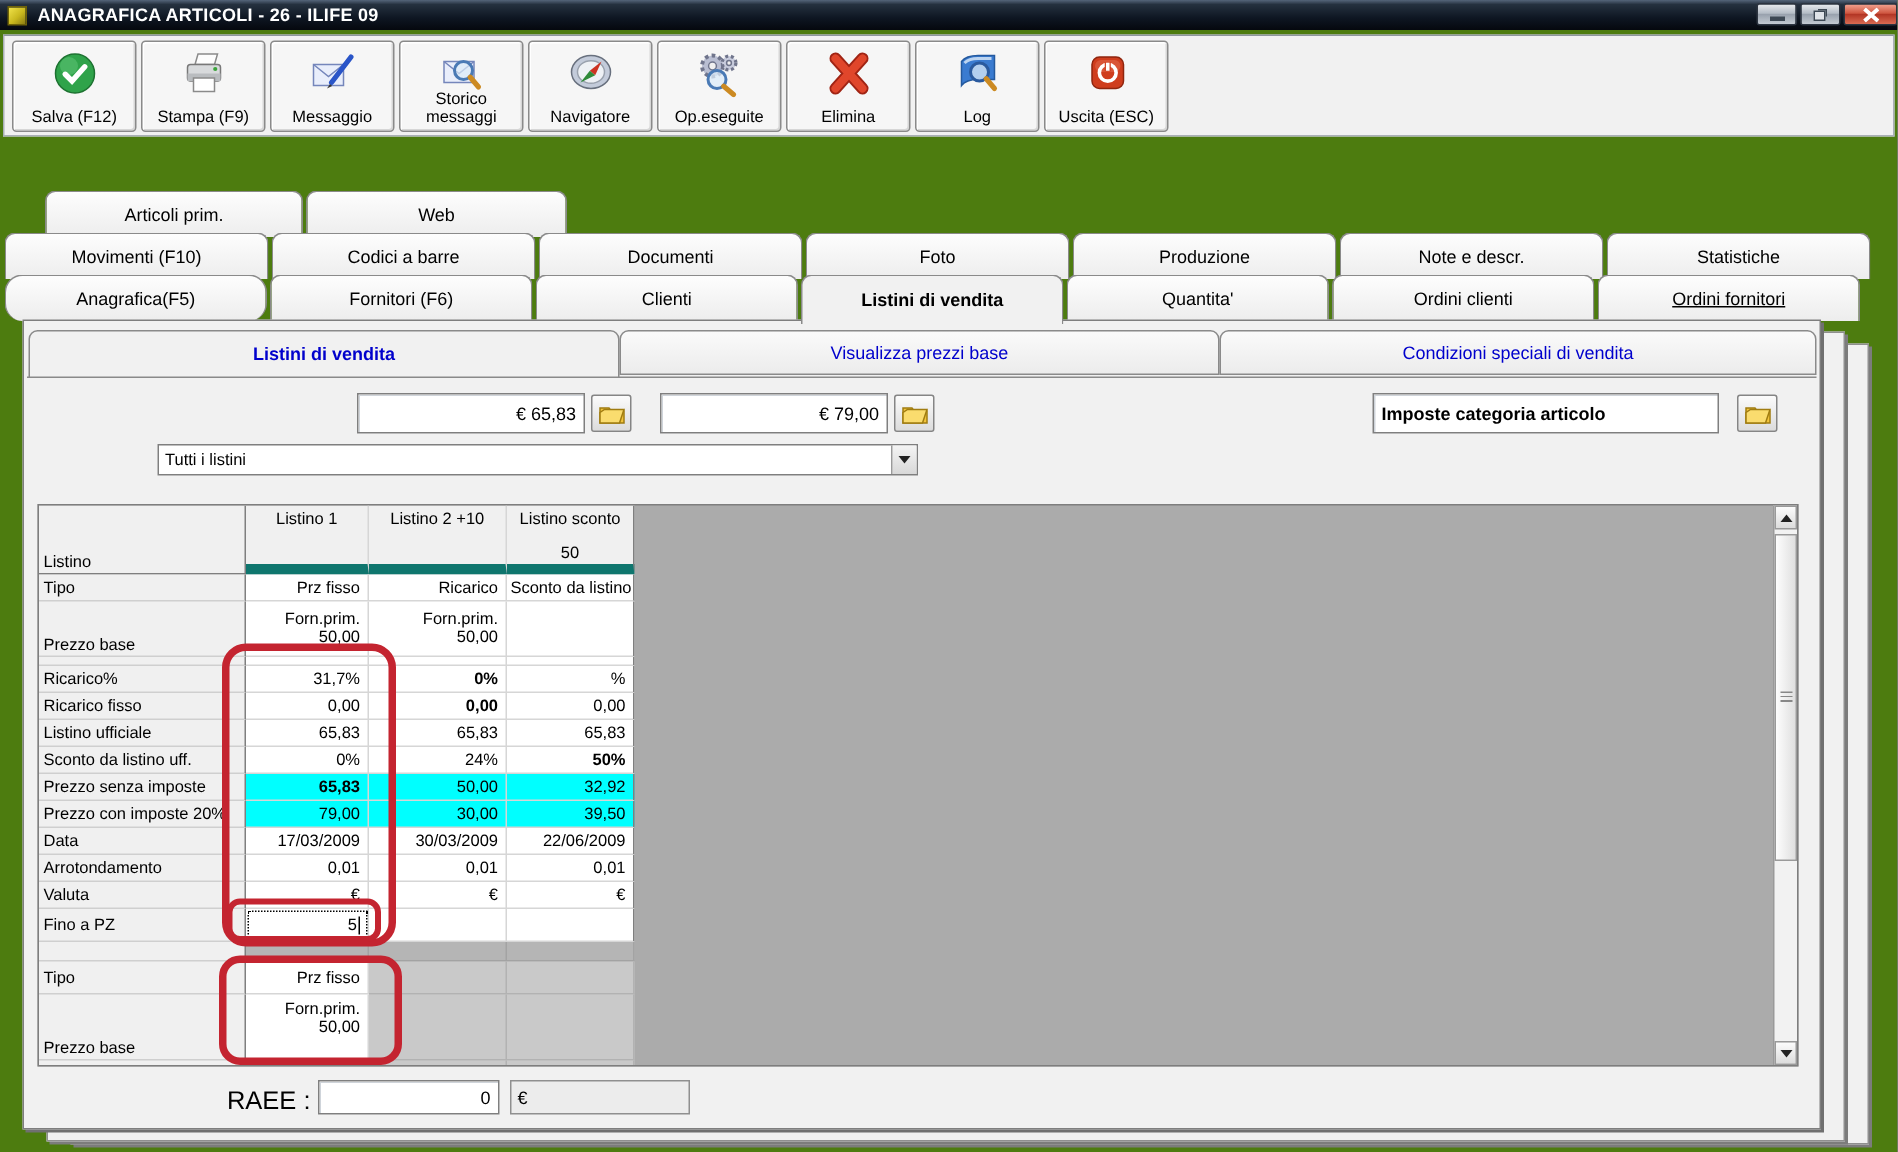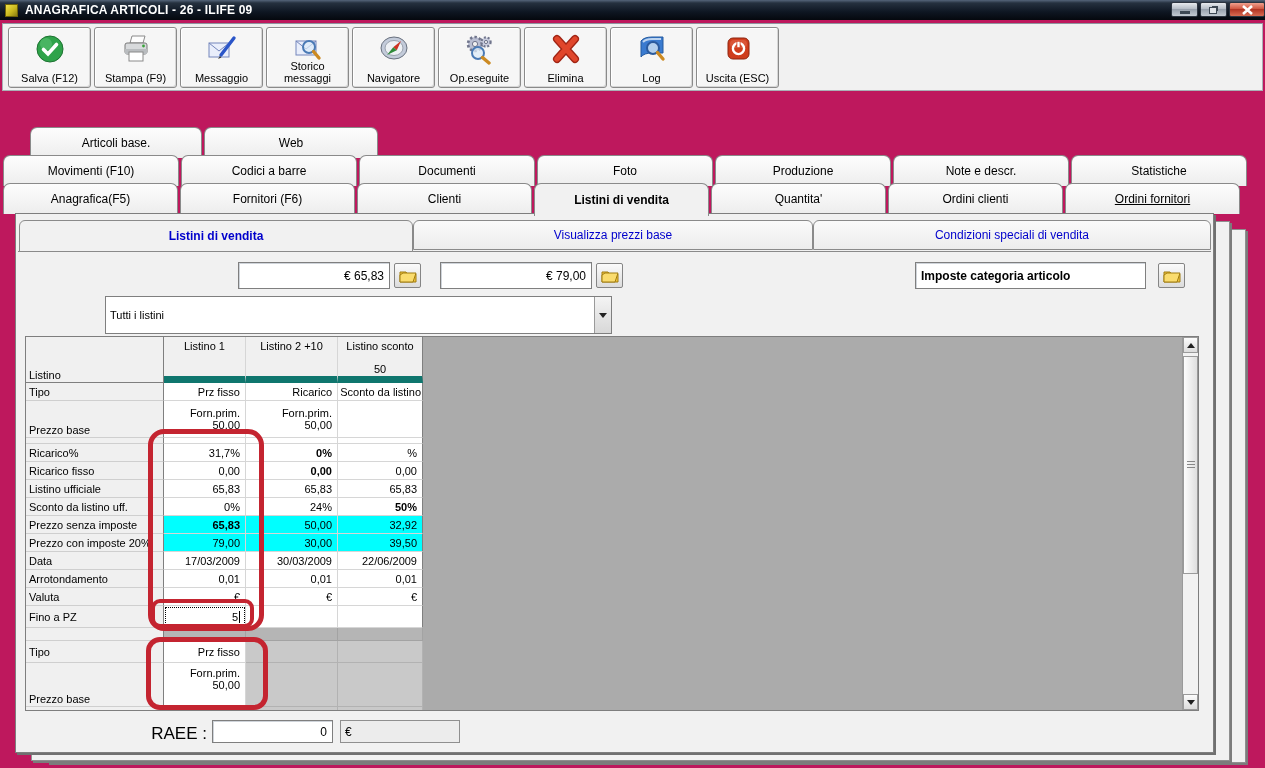--- a/index.html
+++ b/index.html
@@ -1,19 +1,19 @@
 <!DOCTYPE html>
 <html><head>
 <meta charset="utf-8">
 <style>
   * { margin:0; padding:0; box-sizing:border-box; }
   html,body { background:#555; }
   #screen {
     position:relative; width:1265px; height:768px; overflow:hidden;
-    background:#be185d; font-family:"Liberation Sans", sans-serif; color:#000;
+    background:#4d7c0f; font-family:"Liberation Sans", sans-serif; color:#000;
   }
   
   .titlebar {
     position:absolute; left:0; top:0; width:1265px; height:20px;
     background:linear-gradient(#55657a 0%, #25313f 15%, #0e1622 60%, #05080e 100%);
     display:flex; align-items:center;
   }
   .title-icon { width:13px; height:13px; margin-left:5px;
     background:linear-gradient(135deg,#f0e24a 0%, #c9b81e 55%, #8a7c12 100%);
     border:1px solid #6e6208; }
@@ -230,21 +230,21 @@
           </svg>
       </div>
       <span>Uscita (ESC)</span>
     </div>
   </div>
 
   <div class="sheet" style="left:47px; top:229px; width:1199px; height:534px;"></div>
   <div class="sheet" style="left:31px; top:221px; width:1199px; height:540px;"></div>
 
   <div class="tab" style="left:30px;  top:127px; width:172px; z-index:3;">
-      <span>Articoli base.</span>
+      <span>Articoli prim.</span>
     </div>
   <div class="tab" style="left:204px; top:127px; width:174px; z-index:3;">
       <span>Web</span>
     </div>
 
   <div class="tab" style="left:3px;    top:155px; width:176px; z-index:6;">
       <span>Movimenti (F10)</span>
     </div>
   <div class="tab" style="left:181px;  top:155px; width:176px; z-index:6;">
       <span>Codici a barre</span>
@@ -258,21 +258,21 @@
   <div class="tab" style="left:715px;  top:155px; width:176px; z-index:6;">
       <span>Produzione</span>
     </div>
   <div class="tab" style="left:893px;  top:155px; width:176px; z-index:6;">
       <span>Note e descr.</span>
     </div>
   <div class="tab" style="left:1071px; top:155px; width:176px; z-index:6;">
       <span>Statistiche</span>
     </div>
 
-  <div class="tab" style="left:3px;    top:183px; width:175px; z-index:9;">
+  <div class="tab" style="left:3px;    top:183px; width:175px; z-index:9;border-radius:12px;">
       <span>Anagrafica(F5)</span>
     </div>
   <div class="tab" style="left:180px;  top:183px; width:175px; z-index:9;">
       <span>Fornitori (F6)</span>
     </div>
   <div class="tab" style="left:357px;  top:183px; width:175px; z-index:9;">
       <span>Clienti</span>
     </div>
   <div class="tab active3" style="left:534px; top:183px; width:175px;">
       <span>Listini di vendita</span>
@@ -325,21 +325,21 @@
       <span>Imposte categoria articolo</span>
     </div>
   <div class="folderbtn" style="left:1158px; top:263px; z-index:25;">
     <svg width="18" height="14" viewBox="0 0 18 14">
         <path d="M1 3 h6 l1.5 2 H17 v8 H1 z" fill="#f2c43c" stroke="#a07c10"></path>
         <path d="M1 6 l3 -2 h13 l-3 9 H1 z" fill="#fadc6e" stroke="#a07c10"></path>
       </svg>
   </div>
 
   <div class="flabel" style="left:20px; top:301px; width:80px;">Listino :</div>
-  <div class="combo" style="left:105px; top:296px; width:507px; height:38px; z-index:25;">
+  <div class="combo" style="left:105px; top:296px; width:507px; height:21px; z-index:25;">
     <span class="val">Tutti i listini</span>
     <span class="drop">
         <span class="tri-down"></span>
       </span>
   </div>
 
   <div class="grid">
 
     <div class="trow hdr" style="height:46px">
       <div class="tl">Listino</div>

